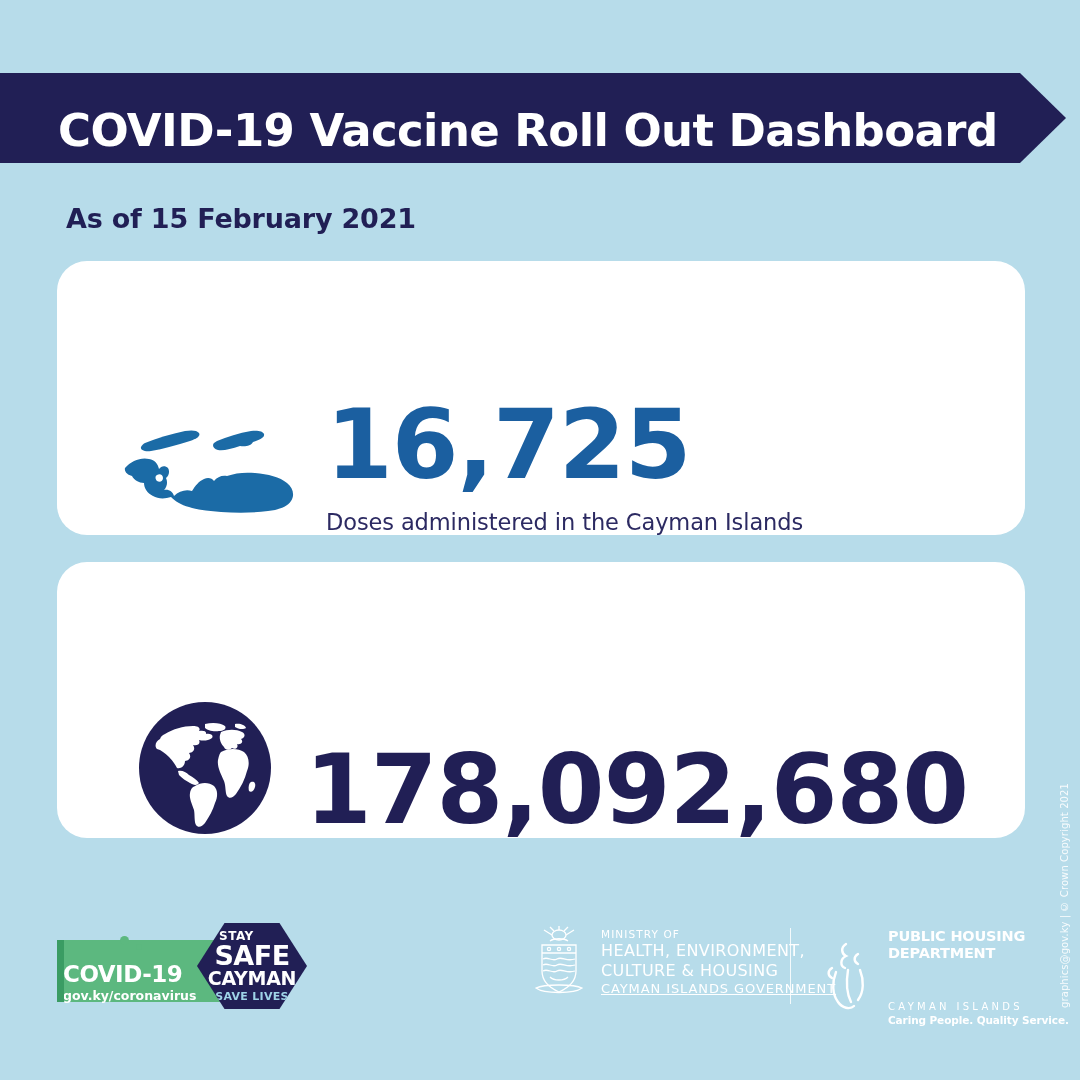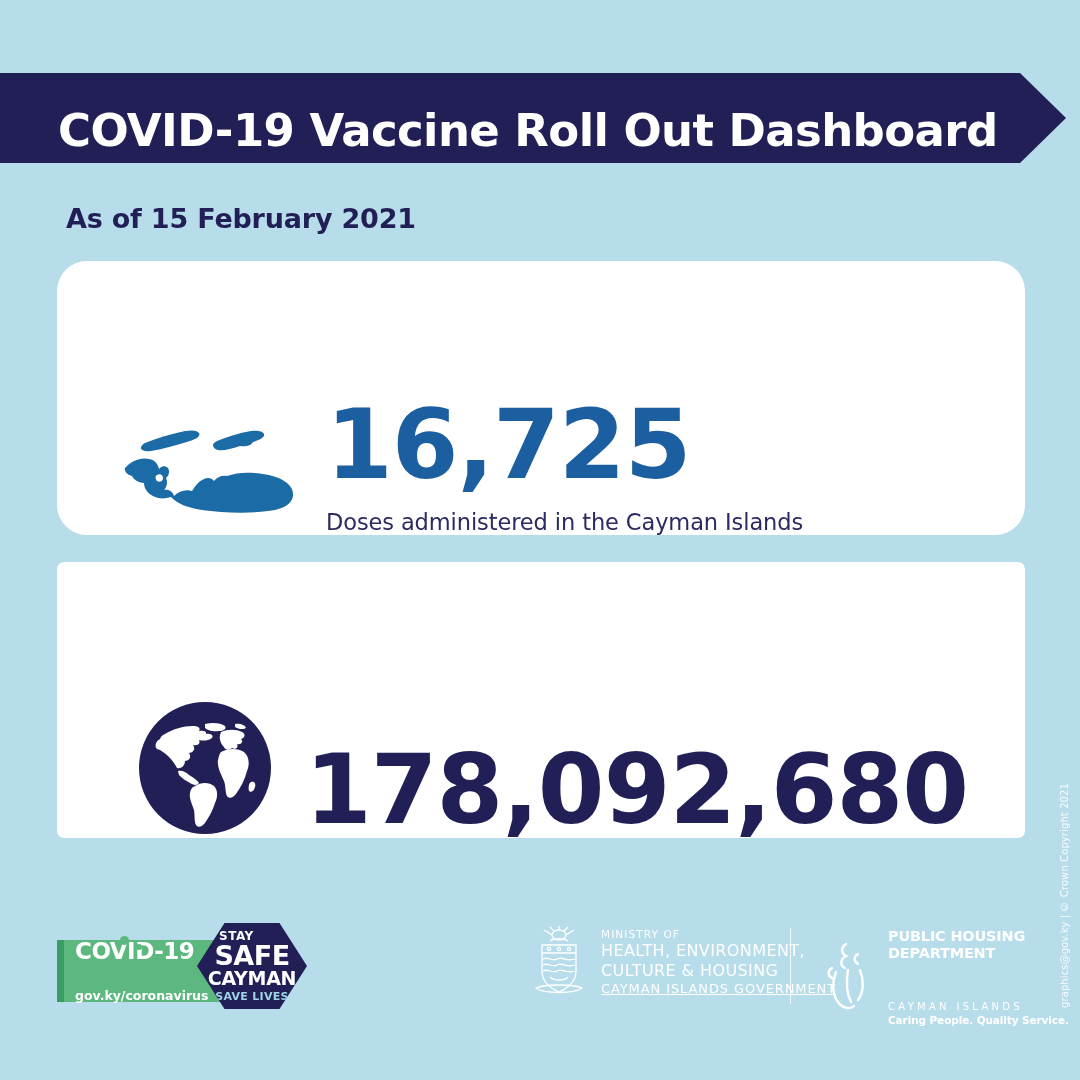--- a/index.html
+++ b/index.html
@@ -52,21 +52,21 @@
   
   .card {
     position: absolute;
     left: 57px;
     width: 968px;
     background: #ffffff;
     border-radius: 30px;
     box-sizing: border-box;
   }
   #card-local  { top: 261px; height: 274px; }
-  #card-global { top: 562px; height: 276px; border-radius: 7px; }
+  #card-global { top: 562px; height: 276px; }
 
   .card-inner {
     display: flex;
     align-items: flex-end;
     height: 100%;
     padding-left: 48px;
   }
 
   .icon-slot {
     flex: 0 0 auto;
@@ -106,22 +106,22 @@
   
   .footer { position: absolute; left: 0; top: 890px; width: 1080px; height: 190px; }
 
   
   .covid-lockup { position: absolute; left: 57px; top: 33px; width: 270px; height: 110px; }
   .green-bar {
     position: absolute; left: 0; top: 17px;
     width: 200px; height: 62px;
     background: #5cb87f;
     display: flex; flex-direction: column;
-    justify-content: space-between;
-    padding-left: 18px;
+    justify-content: flex-end;
+    padding-left: 6px;
     box-sizing: border-box;
   }
   .green-bar-dark { position: absolute; left: 0; top: 17px; width: 7px; height: 62px; background: #3a9c63; }
   .covid-word { color: #ffffff; font-size: 23px; font-weight: bold; line-height: 1; letter-spacing: -0.5px; }
   .covid-url  { color: #ffffff; font-size: 12.5px; font-weight: bold; line-height: 1; margin-top: 4px; }
 
   .hex-badge {
     position: absolute; left: 140px; top: 0px;
     width: 110px; height: 86px;
     background: #211f55;

